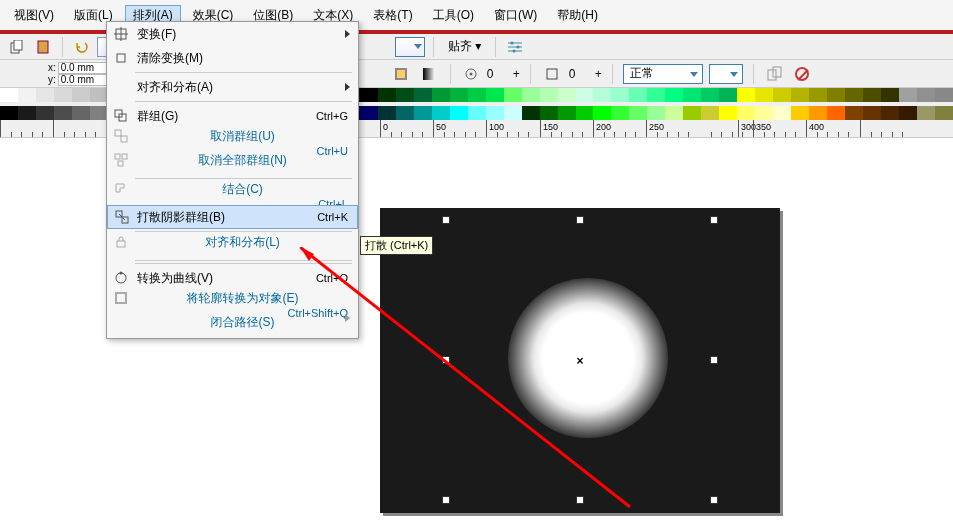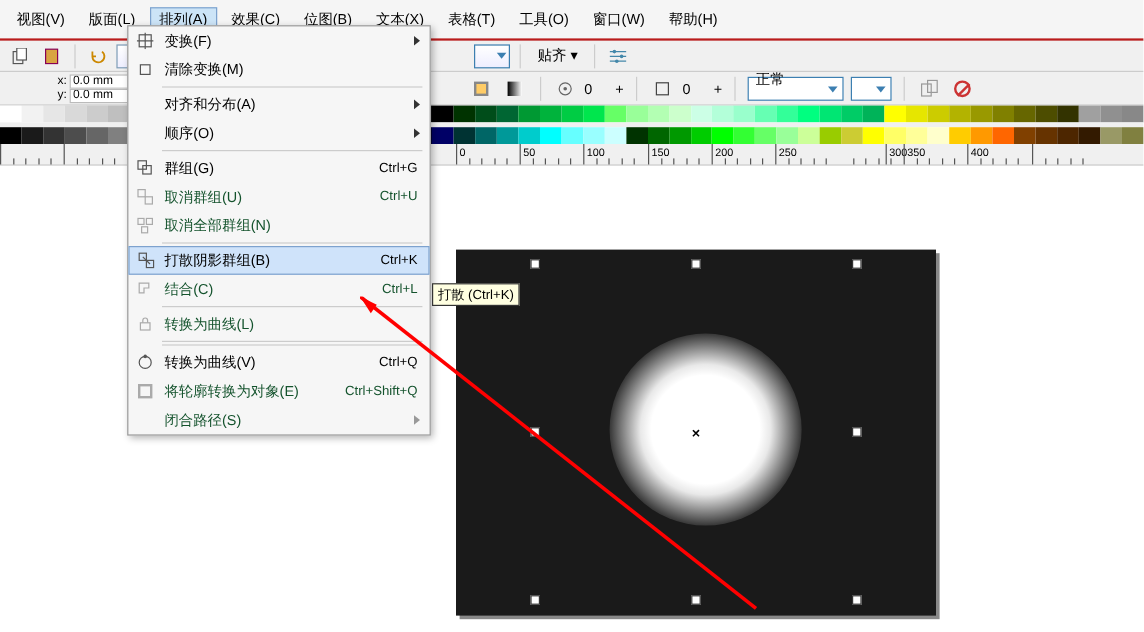--- a/index.html
+++ b/index.html
@@ -1,50 +1,50 @@
 <!DOCTYPE html>
 <html><head>
 <meta charset="utf-8">
 <style>
   * { margin: 0; padding: 0; box-sizing: border-box; font-family: "Microsoft YaHei", Arial, sans-serif; }
   body { background: #fff; width: 953px; height: 527px; overflow: hidden; font-size: 12px; position: relative; }
 
-  .menubar { display: flex; align-items: center; gap: 4px; padding: 2px 6px; height: 34px; background: #f5f5f5; border-bottom: 2px solid #b91c1c; }
+  .menubar { display: flex; align-items: center; gap: 4px; padding: 2px 6px; height: 34px; background: #f5f5f5; border-bottom: 4px solid #b91c1c; }
   .menubar span { padding: 2px 8px; cursor: default; }
   .menubar span.active { background: #cce4f7; border: 1px solid #7da2ce; padding: 1px 7px; }
 
   .toolbar { display: flex; align-items: center; gap: 4px; padding: 2px 6px; height: 26px; background: #f0f0f0; border-bottom: 1px solid #ccc; }
   .tool-btn { width: 22px; height: 22px; display: flex; align-items: center; justify-content: center; border: 1px solid transparent; }
   .dropdown-sm { width: 30px; height: 20px; border: 1px solid #7f9db9; display: flex; align-items: center; justify-content: flex-end; padding-right: 2px; background: linear-gradient(#fff,#eef); }
   .dropdown-sm .arrow { width: 0; height: 0; border-left:4px solid transparent; border-right:4px solid transparent; border-top:5px solid #333; }
   .sep { width: 1px; height: 20px; background: #ccc; margin: 0 4px; }
 
   .propbar { display: flex; align-items: center; gap: 6px; padding: 2px 6px; height: 28px; background: #f0f0f0; border-bottom: 1px solid #ccc; }
   .coord { display: flex; flex-direction: column; font-size: 10px; line-height: 12px; }
   .coord-row { display:flex; align-items:center; gap:2px; }
   .coord input { width: 50px; height: 12px; font-size: 10px; border: 1px solid #bbb; padding: 0 2px; }
-  .combo { border: 1px solid #7f9db9; background: #fff; height: 20px; display: flex; align-items: center; padding: 0 18px 15px 6px; position: relative; min-width: 60px; }
+  .combo { border: 1px solid #7f9db9; background: #fff; height: 20px; display: flex; padding: 0 18px 15px 6px; position: relative; min-width: 60px; }
   .combo::after { content:""; position:absolute; right:4px; top:7px; width:0; height:0; border-left:4px solid transparent; border-right:4px solid transparent; border-top:5px solid #333; }
   .combo.blue { border-color: #3c7fb1; }
   .combo.blue::after { border-top-color: #3c7fb1; }
   .icon-box { width: 20px; height: 20px; display:flex; align-items:center; justify-content:center; }
   .forbidden { border:2px solid #c33; border-radius:50%; width:14px; height:14px; position:relative; }
   .forbidden::after { content:""; position:absolute; left:-1px; top:5px; width:14px; height:2px; background:#c33; transform:rotate(-45deg); }
 
   .palette-wrap { display:flex; flex-direction:column; }
   .palette { display: flex; height: 14px; }
   .palette .sw { flex:1; }
   .ruler { height: 18px; background: #f0f0f0; border-bottom: 1px solid #ccc; position: relative; overflow:hidden; font-size:9px; }
   .ruler .tick { position:absolute; top:0; border-left:1px solid #555; height:18px; }
   .ruler .tick span { position:absolute; top:2px; left:2px; }
   .ruler .minor { height:6px; top:12px; }
 
   .dropdown-menu { position: absolute; left: 106px; top: 21px; width: 253px; background: #f6f6f6; border: 1px solid #999; box-shadow: 2px 2px 6px rgba(0,0,0,0.3); z-index: 100; }
   .dropdown-menu .mi { display:flex; align-items:center; height:24px; padding: 0 10px 0 30px; position:relative; }
-  .dropdown-menu .mi.disabled { color:#14532d; }
+  .dropdown-menu .mi.disabled { color:#0369a1;flex-direction:column; }
   .dropdown-menu .mi.highlight { background:#cfe3fa; border:1px solid #7da2ce; padding:0 9px 0 29px; }
   .dropdown-menu .mi .shortcut { margin-left:auto; font-size:11px; }
   .dropdown-menu .mi .sub { position:absolute; right:8px; width:0; height:0; border-top:4px solid transparent; border-bottom:4px solid transparent; border-left:5px solid #333; }
   .dropdown-menu .mi.disabled .sub { border-left-color:#999; }
   .dropdown-menu hr { border:none; border-top:1px solid #ccc; margin:2px 6px 2px 28px; }
   .dropdown-menu .micon { position:absolute; left:6px; width:16px; height:16px; display:flex; align-items:center; justify-content:center; }
 
   .tooltip { position:absolute; left:360px; top:236px; background:#ffffe1; border:1px solid #333; padding:1px 4px; font-size:11px; z-index:200; }
 
   .canvas { position:absolute; left:0; top:160px; right:0; bottom:0; background:#fff; }
@@ -405,24 +405,20 @@
           <rect x="3" y="3" width="8" height="8" fill="none" stroke="#555"></rect>
         </svg>
       </span>
       <span>清除变换(M)</span>
     </div>
     <hr>
     <div class="mi">
       <span>对齐和分布(A)</span>
       <span class="sub"></span>
     </div>
-    <div class="mi">
-      <span>顺序(O)</span>
-      <span class="sub"></span>
-    </div>
     <hr>
     <div class="mi">
       <span class="micon">
         <svg width="14" height="14">
           <rect x="1" y="1" width="7" height="7" fill="none" stroke="#555"></rect>
           <rect x="5" y="5" width="7" height="7" fill="none" stroke="#555"></rect>
         </svg>
       </span>
       <span>群组(G)</span>
       <span class="shortcut">Ctrl+G</span>
@@ -441,49 +437,49 @@
       <span class="micon">
         <svg width="14" height="14">
           <rect x="1" y="1" width="5" height="5" fill="none" stroke="#aaa"></rect>
           <rect x="8" y="1" width="5" height="5" fill="none" stroke="#aaa"></rect>
           <rect x="4" y="8" width="5" height="5" fill="none" stroke="#aaa"></rect>
         </svg>
       </span>
       <span>取消全部群组(N)</span>
     </div>
     <hr>
+    <div class="mi disabled">
+      <span class="micon">
+        <svg width="14" height="14">
+          <path d="M2,2 h8 v4 h-4 v4 h-4 z" fill="none" stroke="#aaa"></path>
+        </svg>
+      </span>
+      <span>结合(C)</span>
+      <span class="shortcut">Ctrl+L</span>
+    </div>
     <div class="mi highlight">
       <span class="micon">
         <svg width="14" height="14">
           <rect x="1" y="1" width="6" height="6" fill="none" stroke="#555"></rect>
           <rect x="7" y="7" width="6" height="6" fill="none" stroke="#555"></rect>
           <line x1="4" y1="4" x2="10" y2="10" stroke="#555"></line>
         </svg>
       </span>
       <span>打散阴影群组(B)</span>
       <span class="shortcut">Ctrl+K</span>
     </div>
-    <div class="mi disabled">
-      <span class="micon">
-        <svg width="14" height="14">
-          <path d="M2,2 h8 v4 h-4 v4 h-4 z" fill="none" stroke="#aaa"></path>
-        </svg>
-      </span>
-      <span>结合(C)</span>
-      <span class="shortcut">Ctrl+L</span>
-    </div>
     <hr>
     <div class="mi disabled">
       <span class="micon">
         <svg width="14" height="14">
           <rect x="3" y="6" width="8" height="6" fill="none" stroke="#aaa"></rect>
           <path d="M5,6 v-2 a2,2 0 0 1 4,0 v2" fill="none" stroke="#aaa"></path>
         </svg>
       </span>
-      <span>转换为曲线(L)</span>
+      <span>对齐和分布(L)</span>
     </div>
     <hr>
     <hr>
     <div class="mi">
       <span class="micon">
         <svg width="14" height="14">
           <circle cx="7" cy="7" r="5" fill="none" stroke="#555"></circle>
           <circle cx="7" cy="2" r="1.5" fill="#555"></circle>
         </svg>
       </span>

